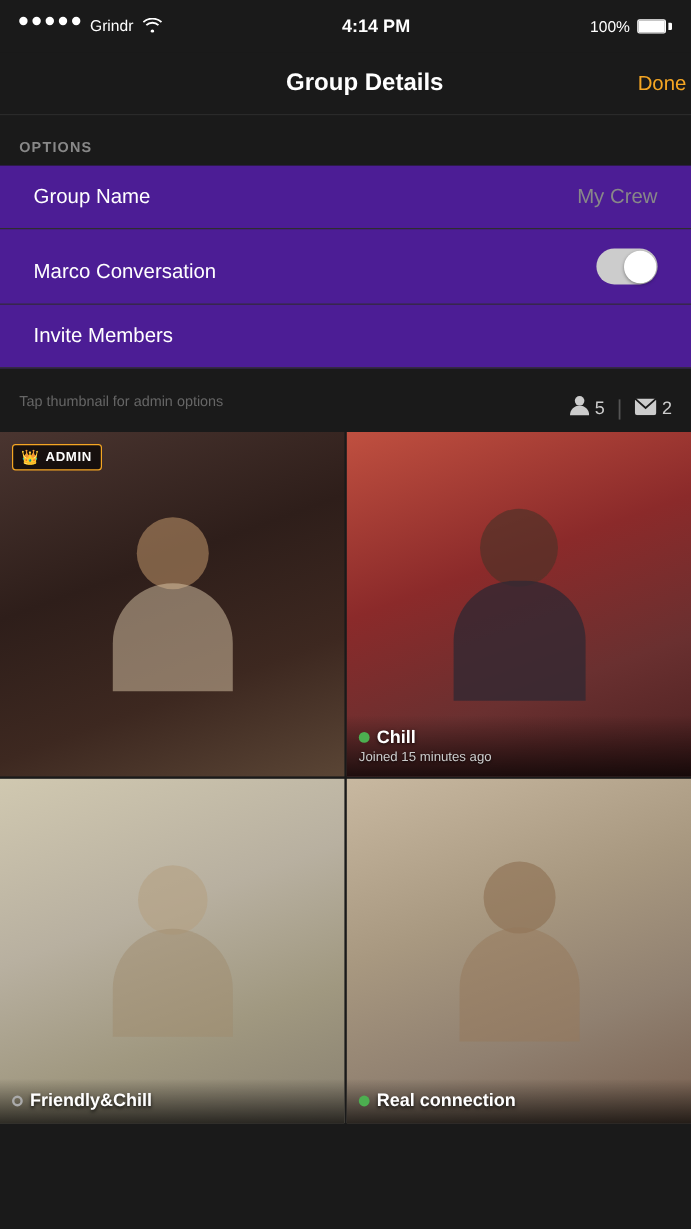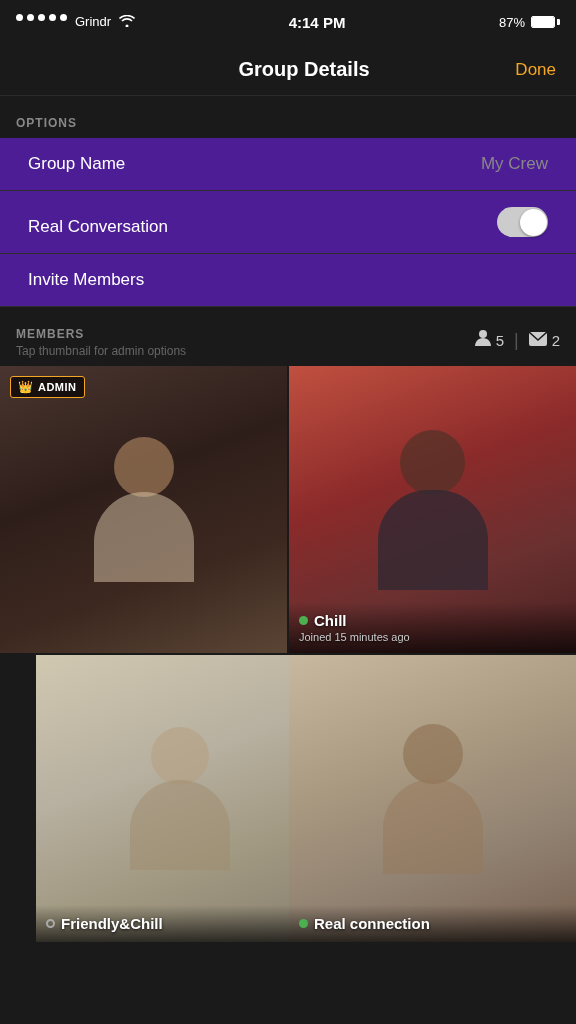--- a/index.html
+++ b/index.html
@@ -89,21 +89,21 @@
       border-bottom: 1px solid #2a2a2a;
       padding-left: 32px;
     }
     .nav-title {
       font-size: 20px;
       font-weight: 600;
       color: #fff;
     }
     .nav-done {
       position: absolute;
-      right: 20px;
+      right: 4px;
       font-size: 17px;
       color: #f5a623;
       font-weight: 400;
       cursor: pointer;
     }
 
     
     .section-header {
       padding: 20px 16px 8px 16px;
       font-size: 12px;
@@ -267,21 +267,20 @@
       background: linear-gradient(160deg, #4a3530 0%, #2e1e1a 40%, #3d2820 70%, #5a4535 100%);
       position: relative;
     }
     .photo-marco {
       background: linear-gradient(160deg, #c05040 0%, #8b2a2a 40%, #6a3030 70%, #4a2020 100%);
       position: relative;
     }
     .photo-friendly {
       background: linear-gradient(160deg, #d0c8b0 0%, #b8b0a0 40%, #a09880 70%, #888070 100%);
       position: relative;
-      margin-left: 36px;
     }
     .photo-real {
       background: linear-gradient(160deg, #c8b8a0 0%, #a89880 40%, #908070 70%, #786050 100%);
       position: relative;
     }
   </style>
 </head>
 <body>
 
 <div class="status-bar">
@@ -295,21 +294,21 @@
     <span class="wifi-icon">
       <svg width="16" height="12" viewBox="0 0 16 12" fill="white">
         <path d="M8 9.5a1.5 1.5 0 1 0 0 3 1.5 1.5 0 0 0 0-3z"></path>
         <path d="M3.5 6.5a6.5 6.5 0 0 1 9 0l1.1-1.1a8 8 0 0 0-11.2 0L3.5 6.5z"></path>
         <path d="M1 4A10.5 10.5 0 0 1 15 4l1.1-1.1A12 12 0 0 0-.1 2.9L1 4z"></path>
       </svg>
     </span>
   </div>
   <div class="status-center">4:14 PM</div>
   <div class="status-right">
-    <span>87%</span>
+    <span>100%</span>
     <div class="battery-icon">
       <div class="battery-body">
         <div class="battery-fill"></div>
       </div>
       <div class="battery-tip"></div>
     </div>
   </div>
 </div>
 
 <div class="nav-bar">
@@ -318,33 +317,32 @@
 </div>
 
 <div class="section-header">OPTIONS</div>
 
 <div class="list-item">
   <span class="list-item-label">Group Name</span>
   <span class="list-item-value">My Crew</span>
 </div>
 
 <div class="list-item">
-  <span class="list-item-label">Real Conversation</span>
+  <span class="list-item-label">Marco Conversation</span>
   <div class="toggle">
     <div class="toggle-knob"></div>
   </div>
 </div>
 
 <div class="list-item">
   <span class="list-item-label">Invite Members</span>
 </div>
 
 <div class="members-header">
   <div class="members-title-block">
-    <div class="members-title">MEMBERS</div>
     <div class="members-subtitle">Tap thumbnail for admin options</div>
   </div>
   <div class="members-counts">
     <div class="count-item">
       <span style="font-size:16px;">
         <svg width="16" height="18" viewBox="0 0 16 18" fill="#ccc">
           <circle cx="8" cy="5" r="4"></circle>
           <path d="M0 17c0-4.4 3.6-8 8-8s8 3.6 8 8H0z"></path>
         </svg>
       </span>

